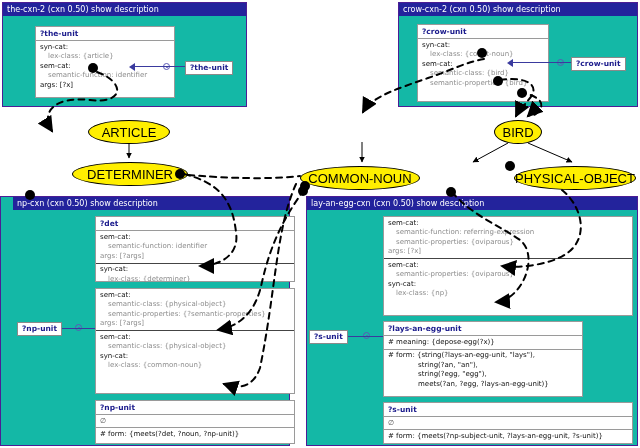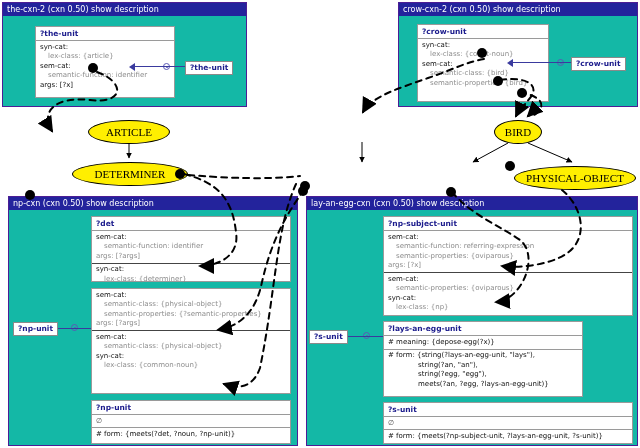--- a/index.html
+++ b/index.html
@@ -35,21 +35,21 @@
            border-bottom:4px solid transparent;}
   .taghead.left{border-right:6px solid #3a3a9e;}
   .circ{position:absolute;width:7px;height:7px;border:1px solid #5a5ab5;border-radius:50%;
         box-sizing:border-box;}
   .circ:after{content:"";position:absolute;left:1.5px;top:1.5px;width:2px;height:2px;
         background:#5a5ab5;border-radius:50%;}
 
   
   .node{position:absolute;background:#ffef00;border:1px solid #000;border-radius:50%;
         display:flex;align-items:center;justify-content:center;
-        font-family:Liberation Serif, serif;font-size:11px;color:#000;
+        font-family:Liberation Sans, sans-serif;font-size:13px;color:#000;
         box-sizing:border-box;white-space:nowrap;}
 
   svg.overlay{position:absolute;left:0;top:0;width:640px;height:448px;pointer-events:none;}
 </style>
 </head>
 <body>
 
 <div id="stage">
 
   <div class="panel" style="left:2px;top:2px;width:245px;height:105px;">
@@ -89,21 +89,21 @@
         </div>
       </div>
 
       <div class="circ" style="left:158px;top:43px;"></div>
       <div class="tagline" style="left:112px;top:46px;width:60px;"></div>
       <div class="taghead left" style="left:108px;top:43px;"></div>
       <div class="tag" style="left:172px;top:41px;">?crow-unit</div>
     </div>
   </div>
 
-  <div class="panel" style="left:8px;top:196px;width:290px;height:250px;">
+  <div class="panel" style="left:0;top:196px;width:290px;height:250px;padding-left:12px;">
     <div class="panel-title">np-cxn (cxn 0.50) show description</div>
     <div class="panel-body">
 
       <div class="unit" style="left:82px;top:6px;width:200px;height:66px;">
         <div class="unit-head">?det</div>
         <div class="unit-sec">
           <div class="lbl">sem-cat:</div>
           <div class="ind val">semantic-function: identifier</div>
           <div class="val">args: [?args]</div>
         </div>
@@ -141,21 +141,20 @@
       <div class="taghead left" style="left:16px;top:115px;"></div>
       <div class="tag" style="left:4px;top:112px;">?np-unit</div>
     </div>
   </div>
 
   <div class="panel" style="left:306px;top:196px;width:332px;height:250px;">
     <div class="panel-title">lay-an-egg-cxn (cxn 0.50) show description</div>
     <div class="panel-body">
 
       <div class="unit" style="left:76px;top:6px;width:250px;height:100px;">
-        <div class="unit-head">?np-subject-unit</div>
         <div class="unit-sec">
           <div class="lbl">sem-cat:</div>
           <div class="ind val">semantic-function: referring-expression</div>
           <div class="ind val">semantic-properties: {oviparous}</div>
           <div class="val">args: [?x]</div>
         </div>
         <div class="unit-sec thick">
           <div class="lbl">sem-cat:</div>
           <div class="ind val">semantic-properties: {oviparous}</div>
           <div class="lbl">syn-cat:</div>
@@ -186,20 +185,21 @@
 
       <div class="circ" style="left:56px;top:122px;"></div>
       <div class="tagline" style="left:18px;top:126px;width:58px;"></div>
       <div class="taghead left" style="left:14px;top:123px;"></div>
       <div class="tag" style="left:2px;top:120px;">?s-unit</div>
     </div>
   </div>
 
   <div class="node" style="left:88px;top:120px;width:82px;height:24px;">ARTICLE</div>
   <div class="node" style="left:72px;top:162px;width:116px;height:24px;">DETERMINER</div>
+  <div class="node" style="left:300px;top:166px;width:120px;height:24px;">COMMON-NOUN</div>
   <div class="node" style="left:494px;top:120px;width:48px;height:24px;">BIRD</div>
   <div class="node" style="left:514px;top:166px;width:122px;height:24px;">PHYSICAL-OBJECT</div>
 
   <svg class="overlay" viewBox="0 0 640 448">
     <defs>
       <marker id="solidArrow" markerWidth="7" markerHeight="7" refX="5.5" refY="3" orient="auto">
         <path d="M0,0 L6,3 L0,6 Z" fill="#000"></path>
       </marker>
       <marker id="fatArrow" markerWidth="9" markerHeight="9" refX="7" refY="4" orient="auto">
         <path d="M0,0 L8,4 L0,8 Z" fill="#000"></path>

